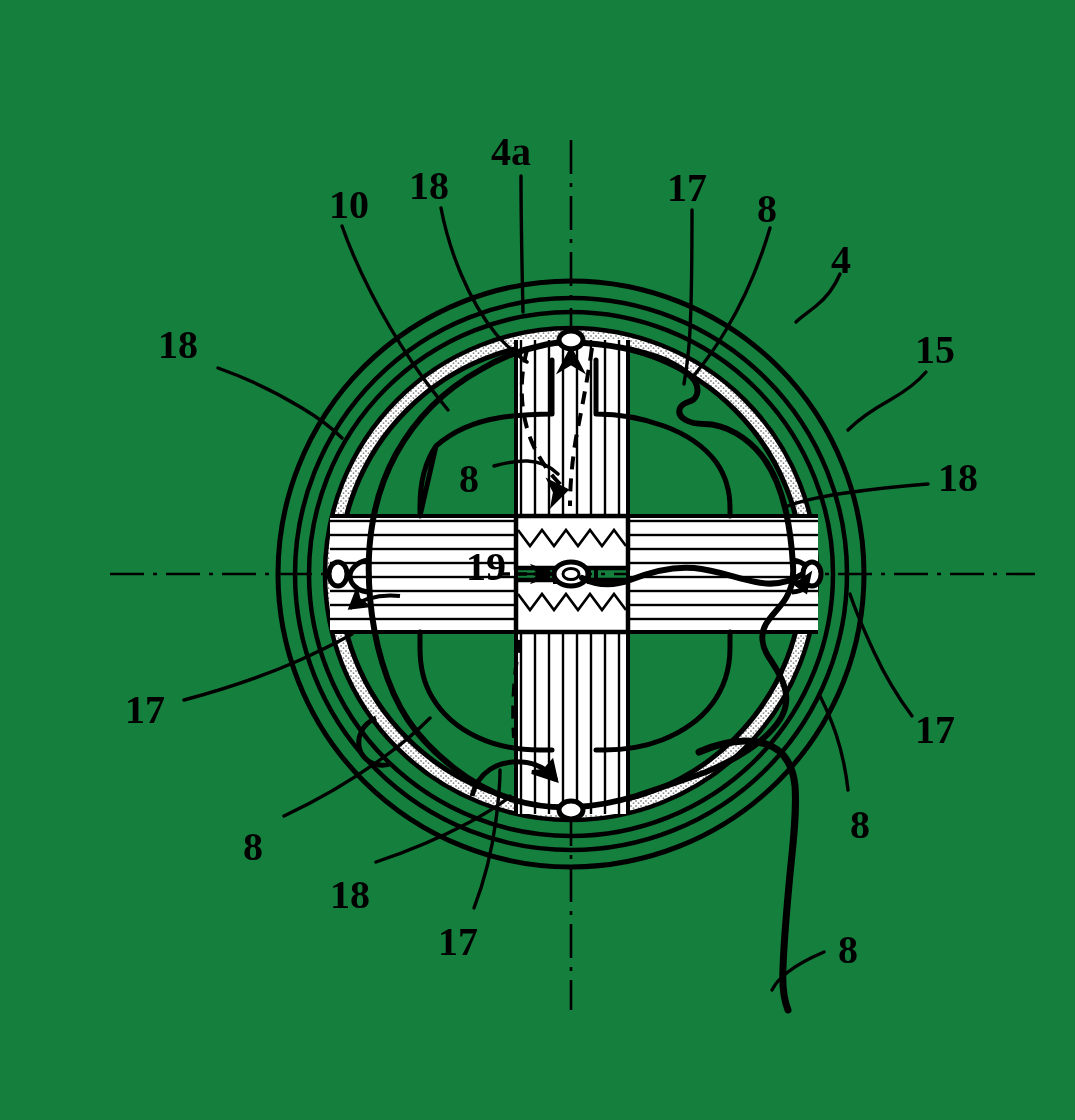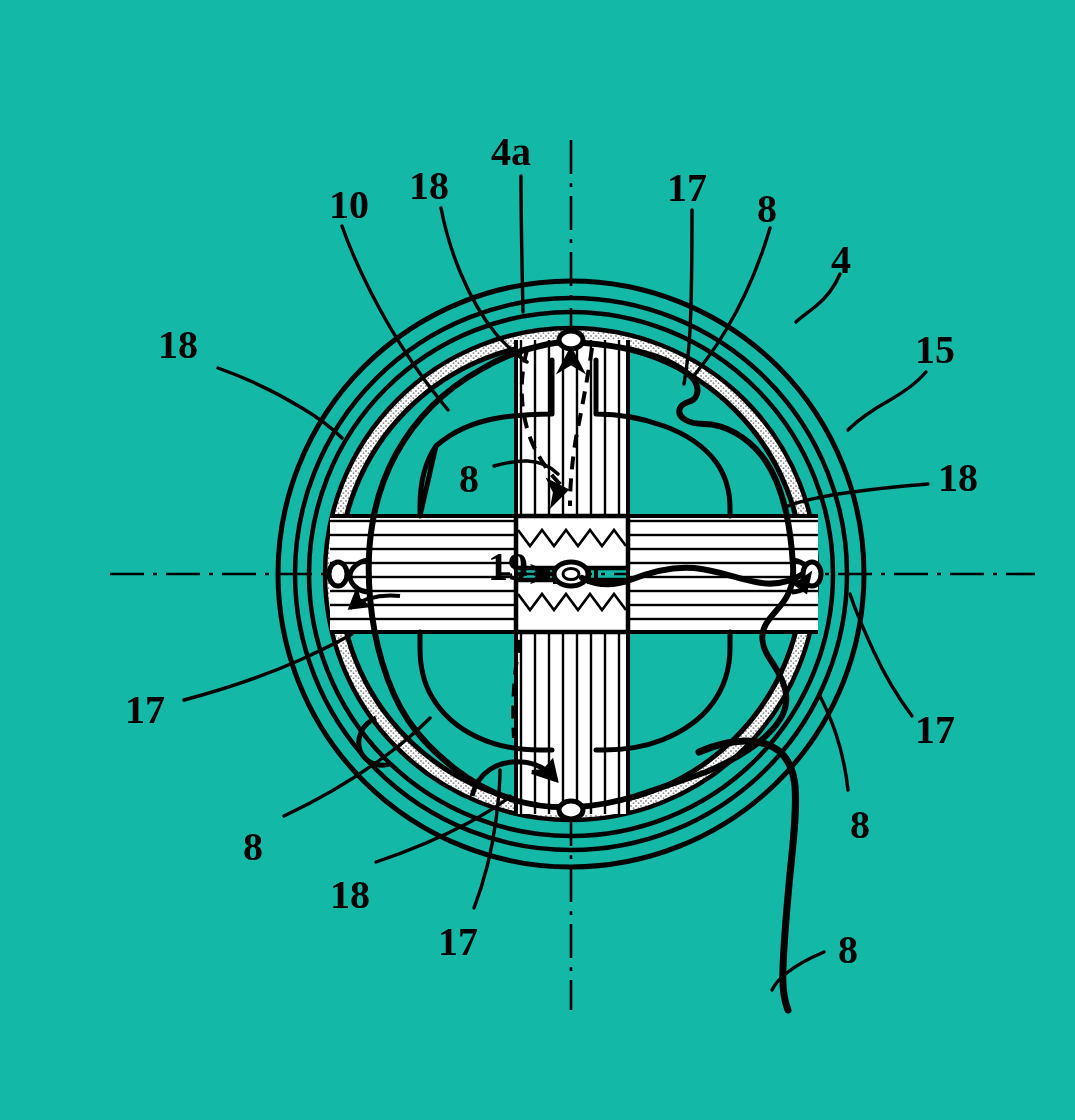--- a/index.html
+++ b/index.html
@@ -7,21 +7,21 @@
     padding: 0;
     background: #ffffff;
   }
   body {
     font-family: "Liberation Serif", serif;
   }
   #figure-root {
     position: relative;
     width: 1075px;
     height: 1120px;
-    background: #14b8a6;
+    background: #15803d;
     overflow: hidden;
   }
   #figure-svg {
     position: absolute;
     left: 0;
     top: 0;
     width: 1075px;
     height: 1120px;
   }
   .ref-label {
@@ -248,21 +248,21 @@
   <div class="ref-label" style="left:491px; top:132px;">4a</div>
   <div class="ref-label" style="left:409px; top:166px;">18</div>
   <div class="ref-label" style="left:667px; top:168px;">17</div>
   <div class="ref-label" style="left:306px; top:185px;margin-left:23px;">10</div>
   <div class="ref-label" style="left:757px; top:189px;">8</div>
   <div class="ref-label" style="left:831px; top:240px;">4</div>
   <div class="ref-label" style="left:158px; top:325px;">18</div>
   <div class="ref-label" style="left:915px; top:330px;font-family:Liberation Serif, serif;">15</div>
   <div class="ref-label" style="left:938px; top:458px;">18</div>
   <div class="ref-label" style="left:459px; top:459px;">8</div>
-  <div class="ref-label" style="left:488px; top:547px;">19</div>
+  <div class="ref-label" style="left:466px; top:547px;">19</div>
   <div class="ref-label" style="left:125px; top:690px;">17</div>
   <div class="ref-label" style="left:915px; top:710px;">17</div>
   <div class="ref-label" style="left:243px; top:827px;">8</div>
   <div class="ref-label" style="left:850px; top:805px;">8</div>
   <div class="ref-label" style="left:330px; top:875px;">18</div>
   <div class="ref-label" style="left:438px; top:922px;">17</div>
   <div class="ref-label" style="left:838px; top:930px;">8</div>
 
 </div>
 

